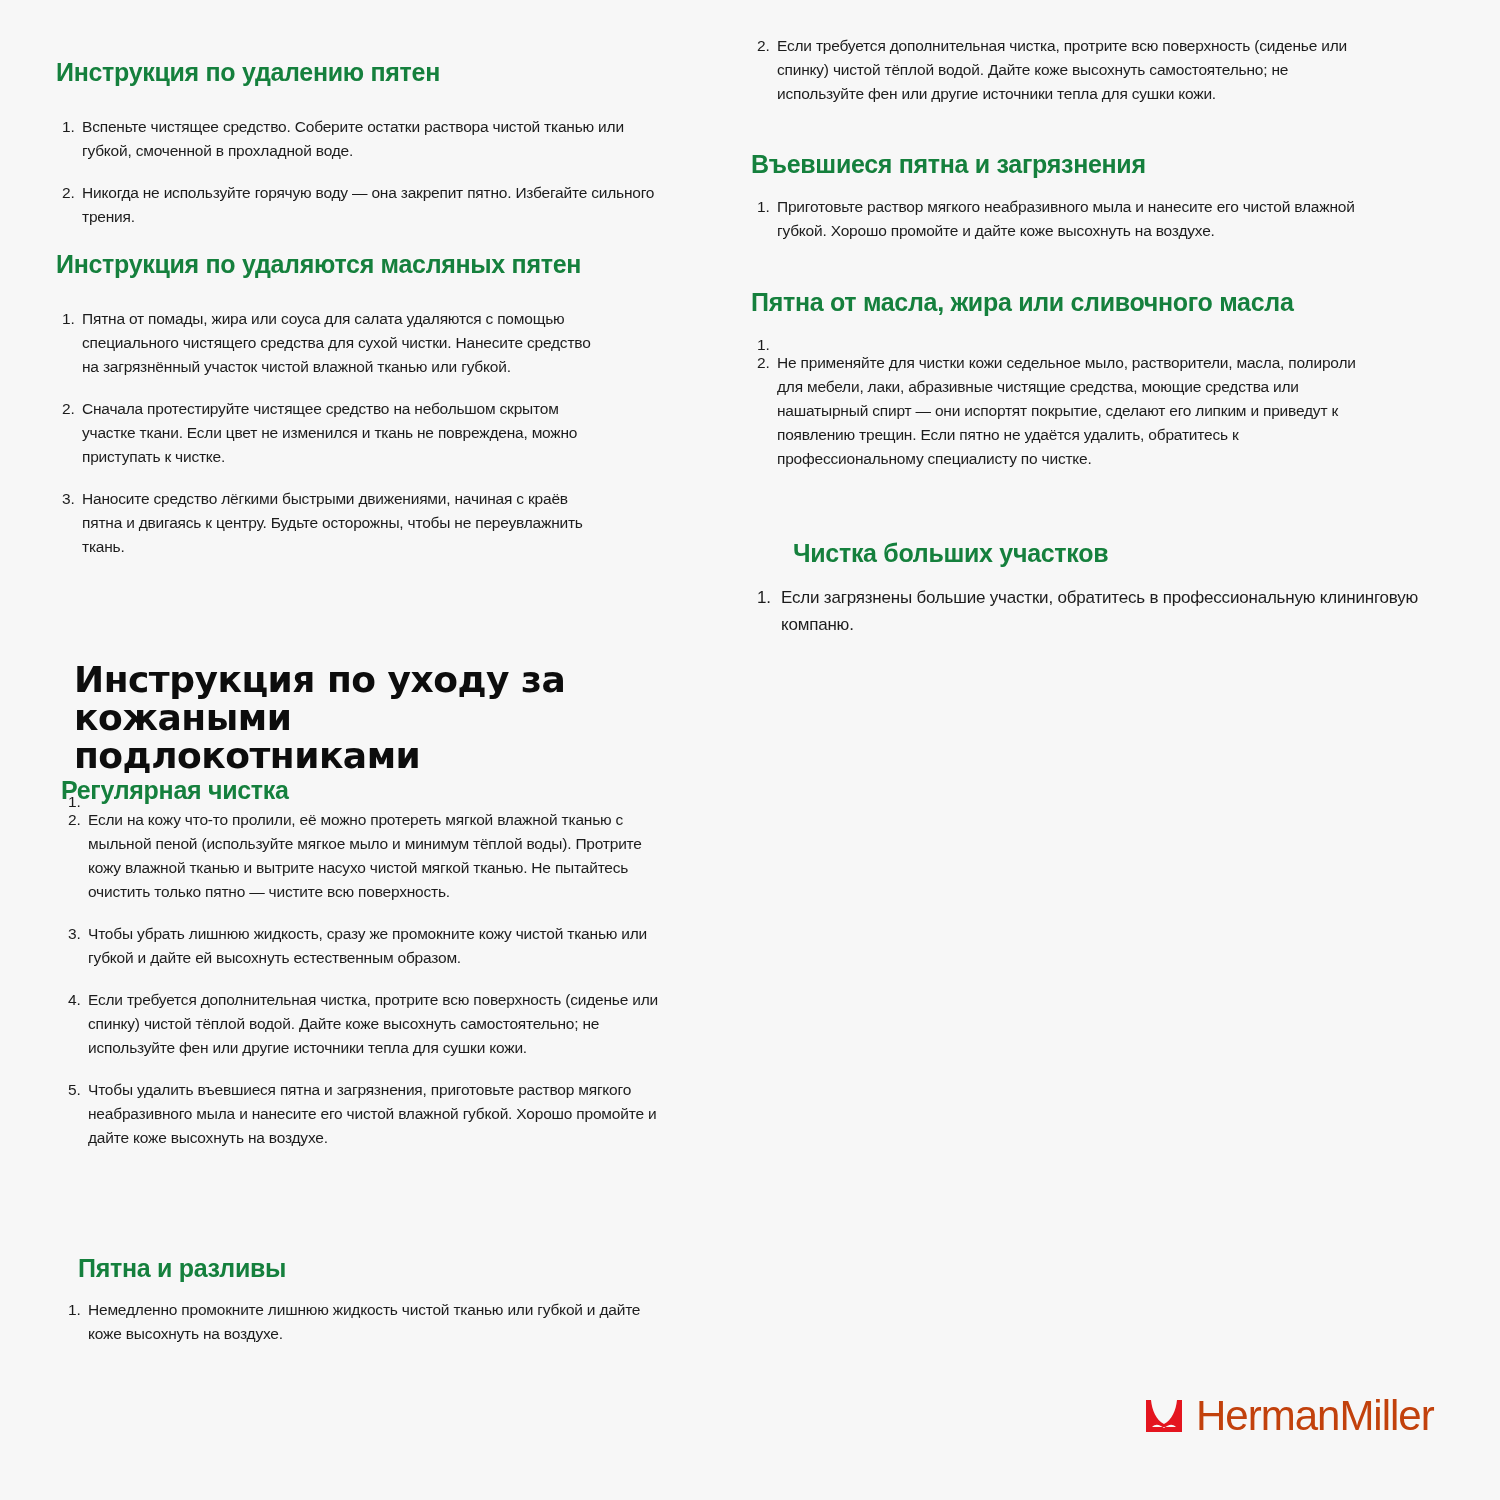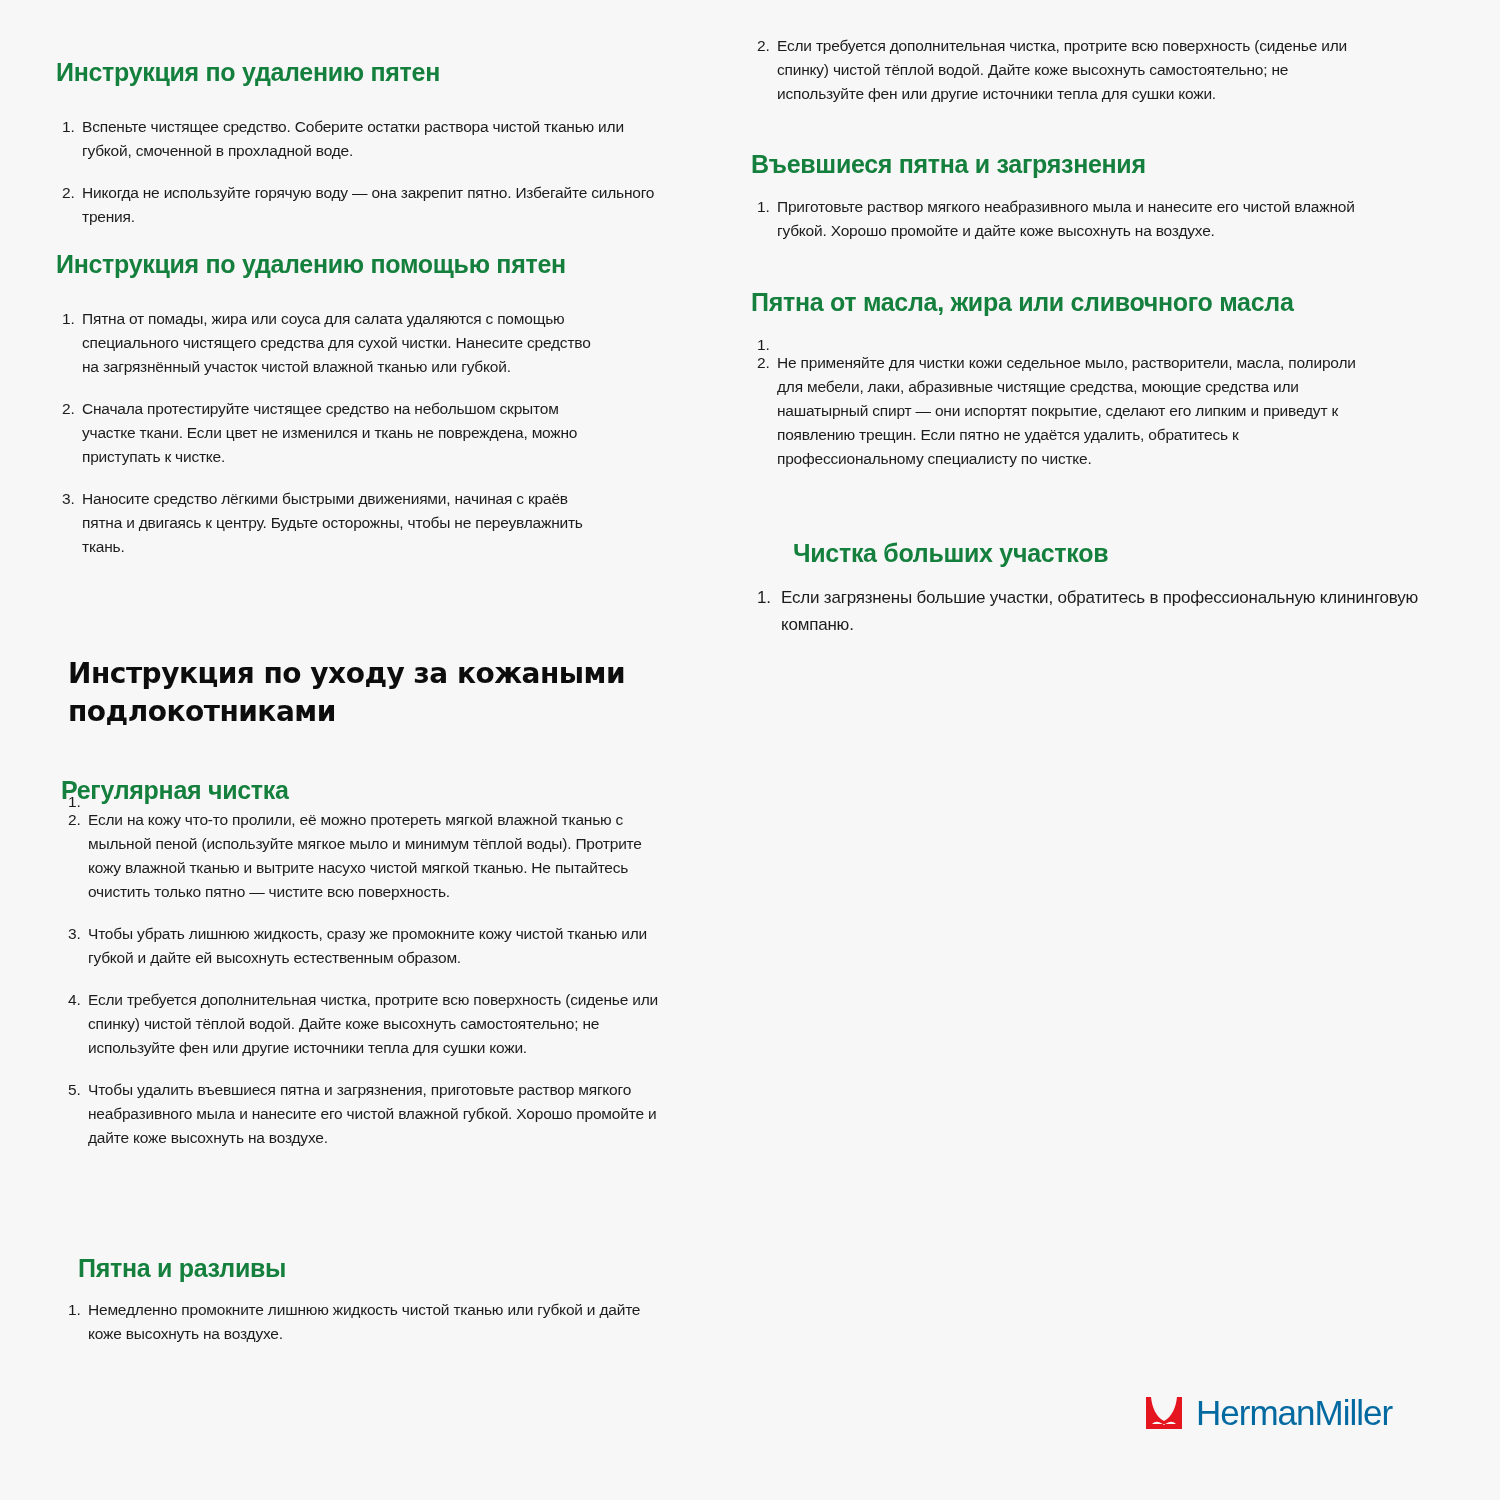--- a/index.html
+++ b/index.html
@@ -28,24 +28,24 @@
     font-size: 25px;
     letter-spacing: -0.3px;
     margin: 0;
     position: absolute;
     white-space: nowrap;
     color: #15803d;
   }
   h1.main-title {
     font-family: "DejaVu Sans", sans-serif;
     font-weight: bold;
-    font-size: 28px;
+    font-size: 36px;
     line-height: 38px;
     letter-spacing: -0.5px;
-    margin: 8px;
+    margin: 14px;
     position: absolute;
     color: #0d0d0d;
   }
   ol.steps {
     list-style: none;
     margin: 0;
     padding: 0;
     position: absolute;
   }
   ol.steps li {
@@ -72,40 +72,40 @@
     position: absolute;
     left: 1146px;
     top: 1395px;
     display: flex;
     align-items: center;
     color: #e4151f;
   }
   .logo svg { display: block; }
   .logo-text {
     font-family: "Liberation Sans", sans-serif;
-    font-size: 35px;
+    font-size: 42px;
     font-weight: normal;
     letter-spacing: -1px;
     margin-left: 14px;
     line-height: 1;
-    color: #0369a1;
+    color: #c2410c;
   }
 </style>
 </head>
 <body>
 
 <div class="col col-left">
 
   <h2 class="section-title" style="top:58px;">Инструкция по удалению пятен</h2>
   <ol class="steps" style="top:115px; width:600px; left:6px;">
     <li><span class="num">1.</span><span>Вспеньте чистящее средство. Соберите остатки раствора чистой тканью или губкой, смоченной в прохладной воде.</span></li>
     <li><span class="num">2.</span><span>Никогда не используйте горячую воду — она закрепит пятно. Избегайте сильного трения.</span></li>
   </ol>
 
-  <h2 class="section-title" style="top:250px;">Инструкция по удалению помощью пятен</h2>
+  <h2 class="section-title" style="top:250px;">Инструкция по удаляются масляных пятен</h2>
   <ol class="steps" style="top:307px; width:530px; left:6px;">
     <li><span class="num">1.</span><span>Пятна от помады, жира или соуса для салата удаляются с помощью специального чистящего средства для сухой чистки. Нанесите средство на загрязнённый участок чистой влажной тканью или губкой.</span></li>
     <li><span class="num">2.</span><span>Сначала протестируйте чистящее средство на небольшом скрытом участке ткани. Если цвет не изменился и ткань не повреждена, можно приступать к чистке.</span></li>
     <li><span class="num">3.</span><span>Наносите средство лёгкими быстрыми движениями, начиная с краёв пятна и двигаясь к центру. Будьте осторожны, чтобы не переувлажнить ткань.</span></li>
   </ol>
 
   <h1 class="main-title" style="top:647px; left:4px; width:560px;">Инструкция по уходу за кожаными подлокотниками</h1>
 
   <h2 class="section-title" style="top:776px; left:5px;">Регулярная чистка</h2>
   <ol class="steps" style="top:790px; width:600px; left:12px;">

